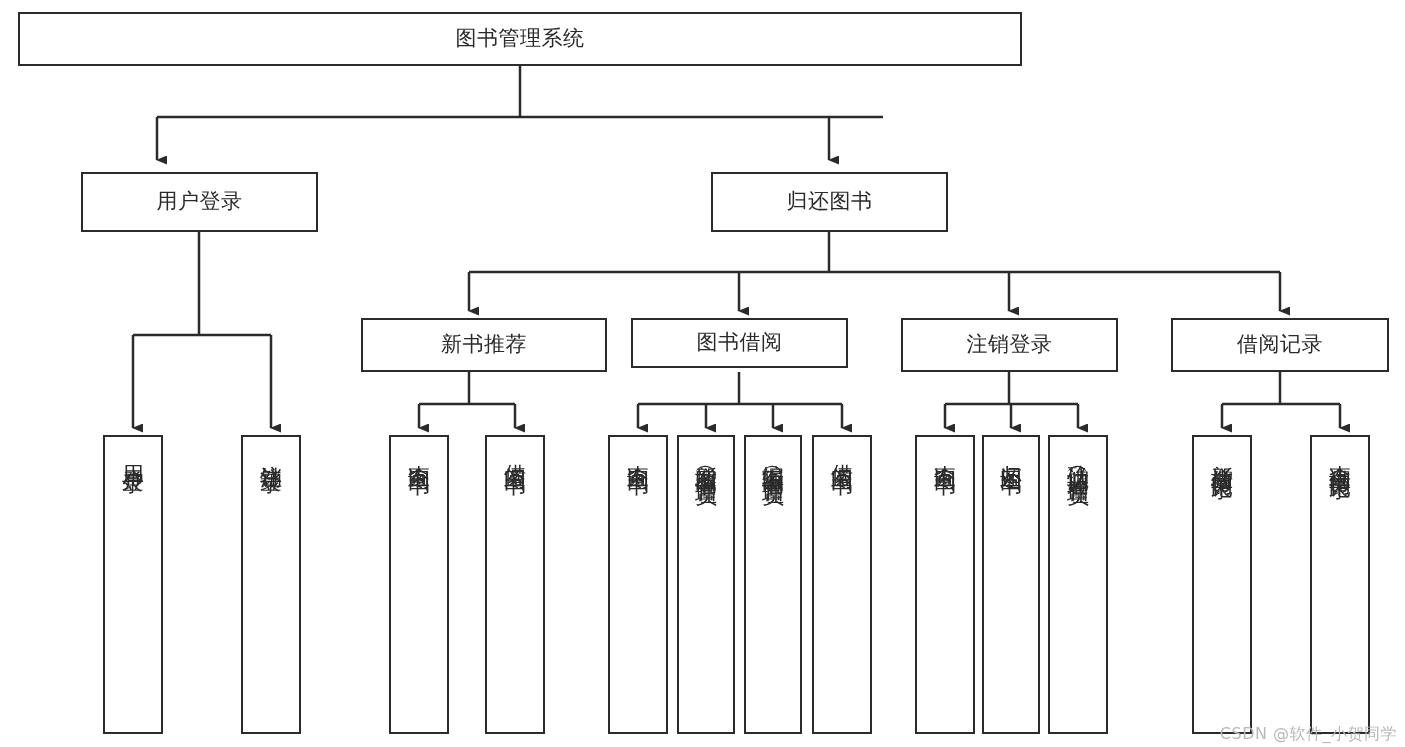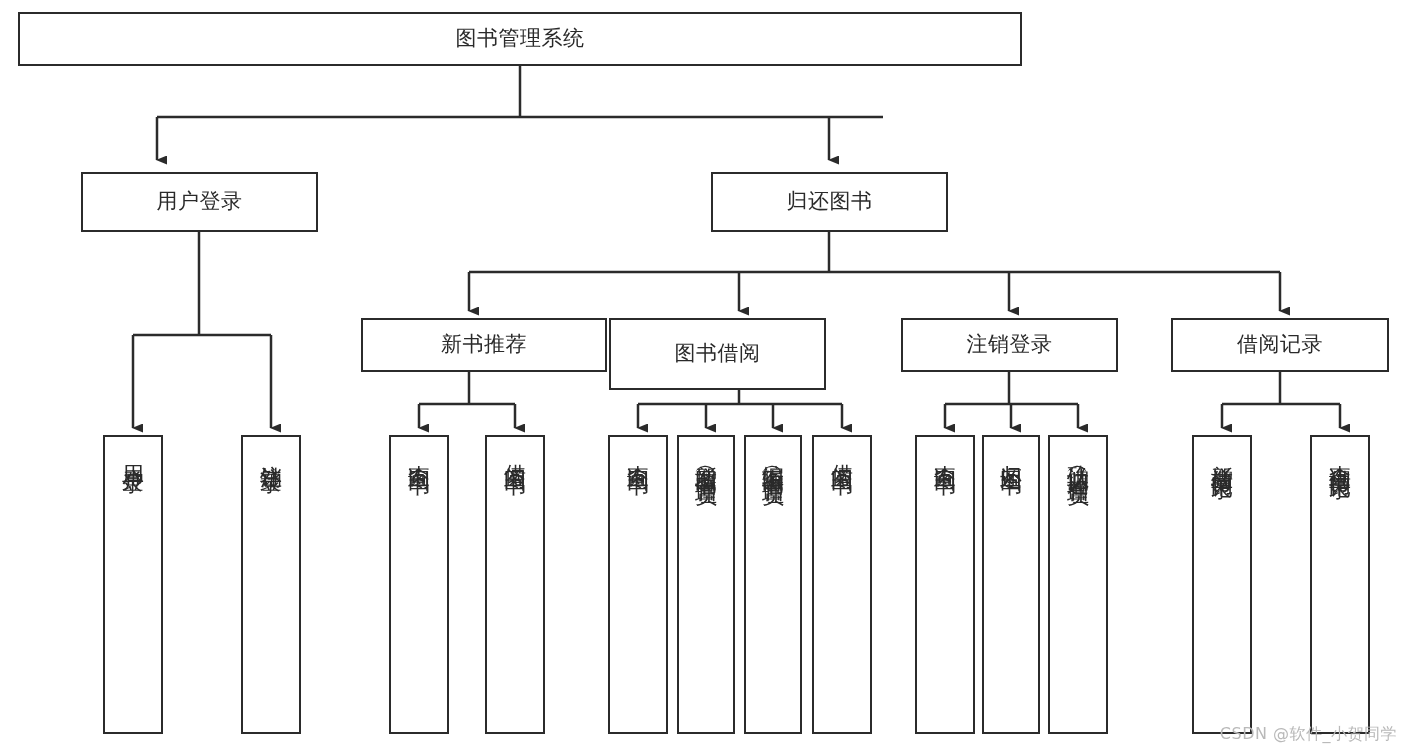--- a/index.html
+++ b/index.html
@@ -129,21 +129,21 @@
   </div>
 
   <div class="node-box" style="left:711px; top:172px; width:237px; height:60px;">
     <span class="node-label">归还图书</span>
   </div>
 
   <div class="node-box" style="left:361px; top:318px; width:246px; height:54px;">
     <span class="node-label">新书推荐</span>
   </div>
 
-  <div class="node-box" style="left:609px; top:318px; width:217px; height:72px;">
+  <div class="node-box" style="left:631px; top:318px; width:217px; height:50px;">
     <span class="node-label">图书借阅</span>
   </div>
 
   <div class="node-box" style="left:901px; top:318px; width:217px; height:54px;">
     <span class="node-label">注销登录</span>
   </div>
 
   <div class="node-box" style="left:1171px; top:318px; width:218px; height:54px;">
     <span class="node-label">借阅记录</span>
   </div>

